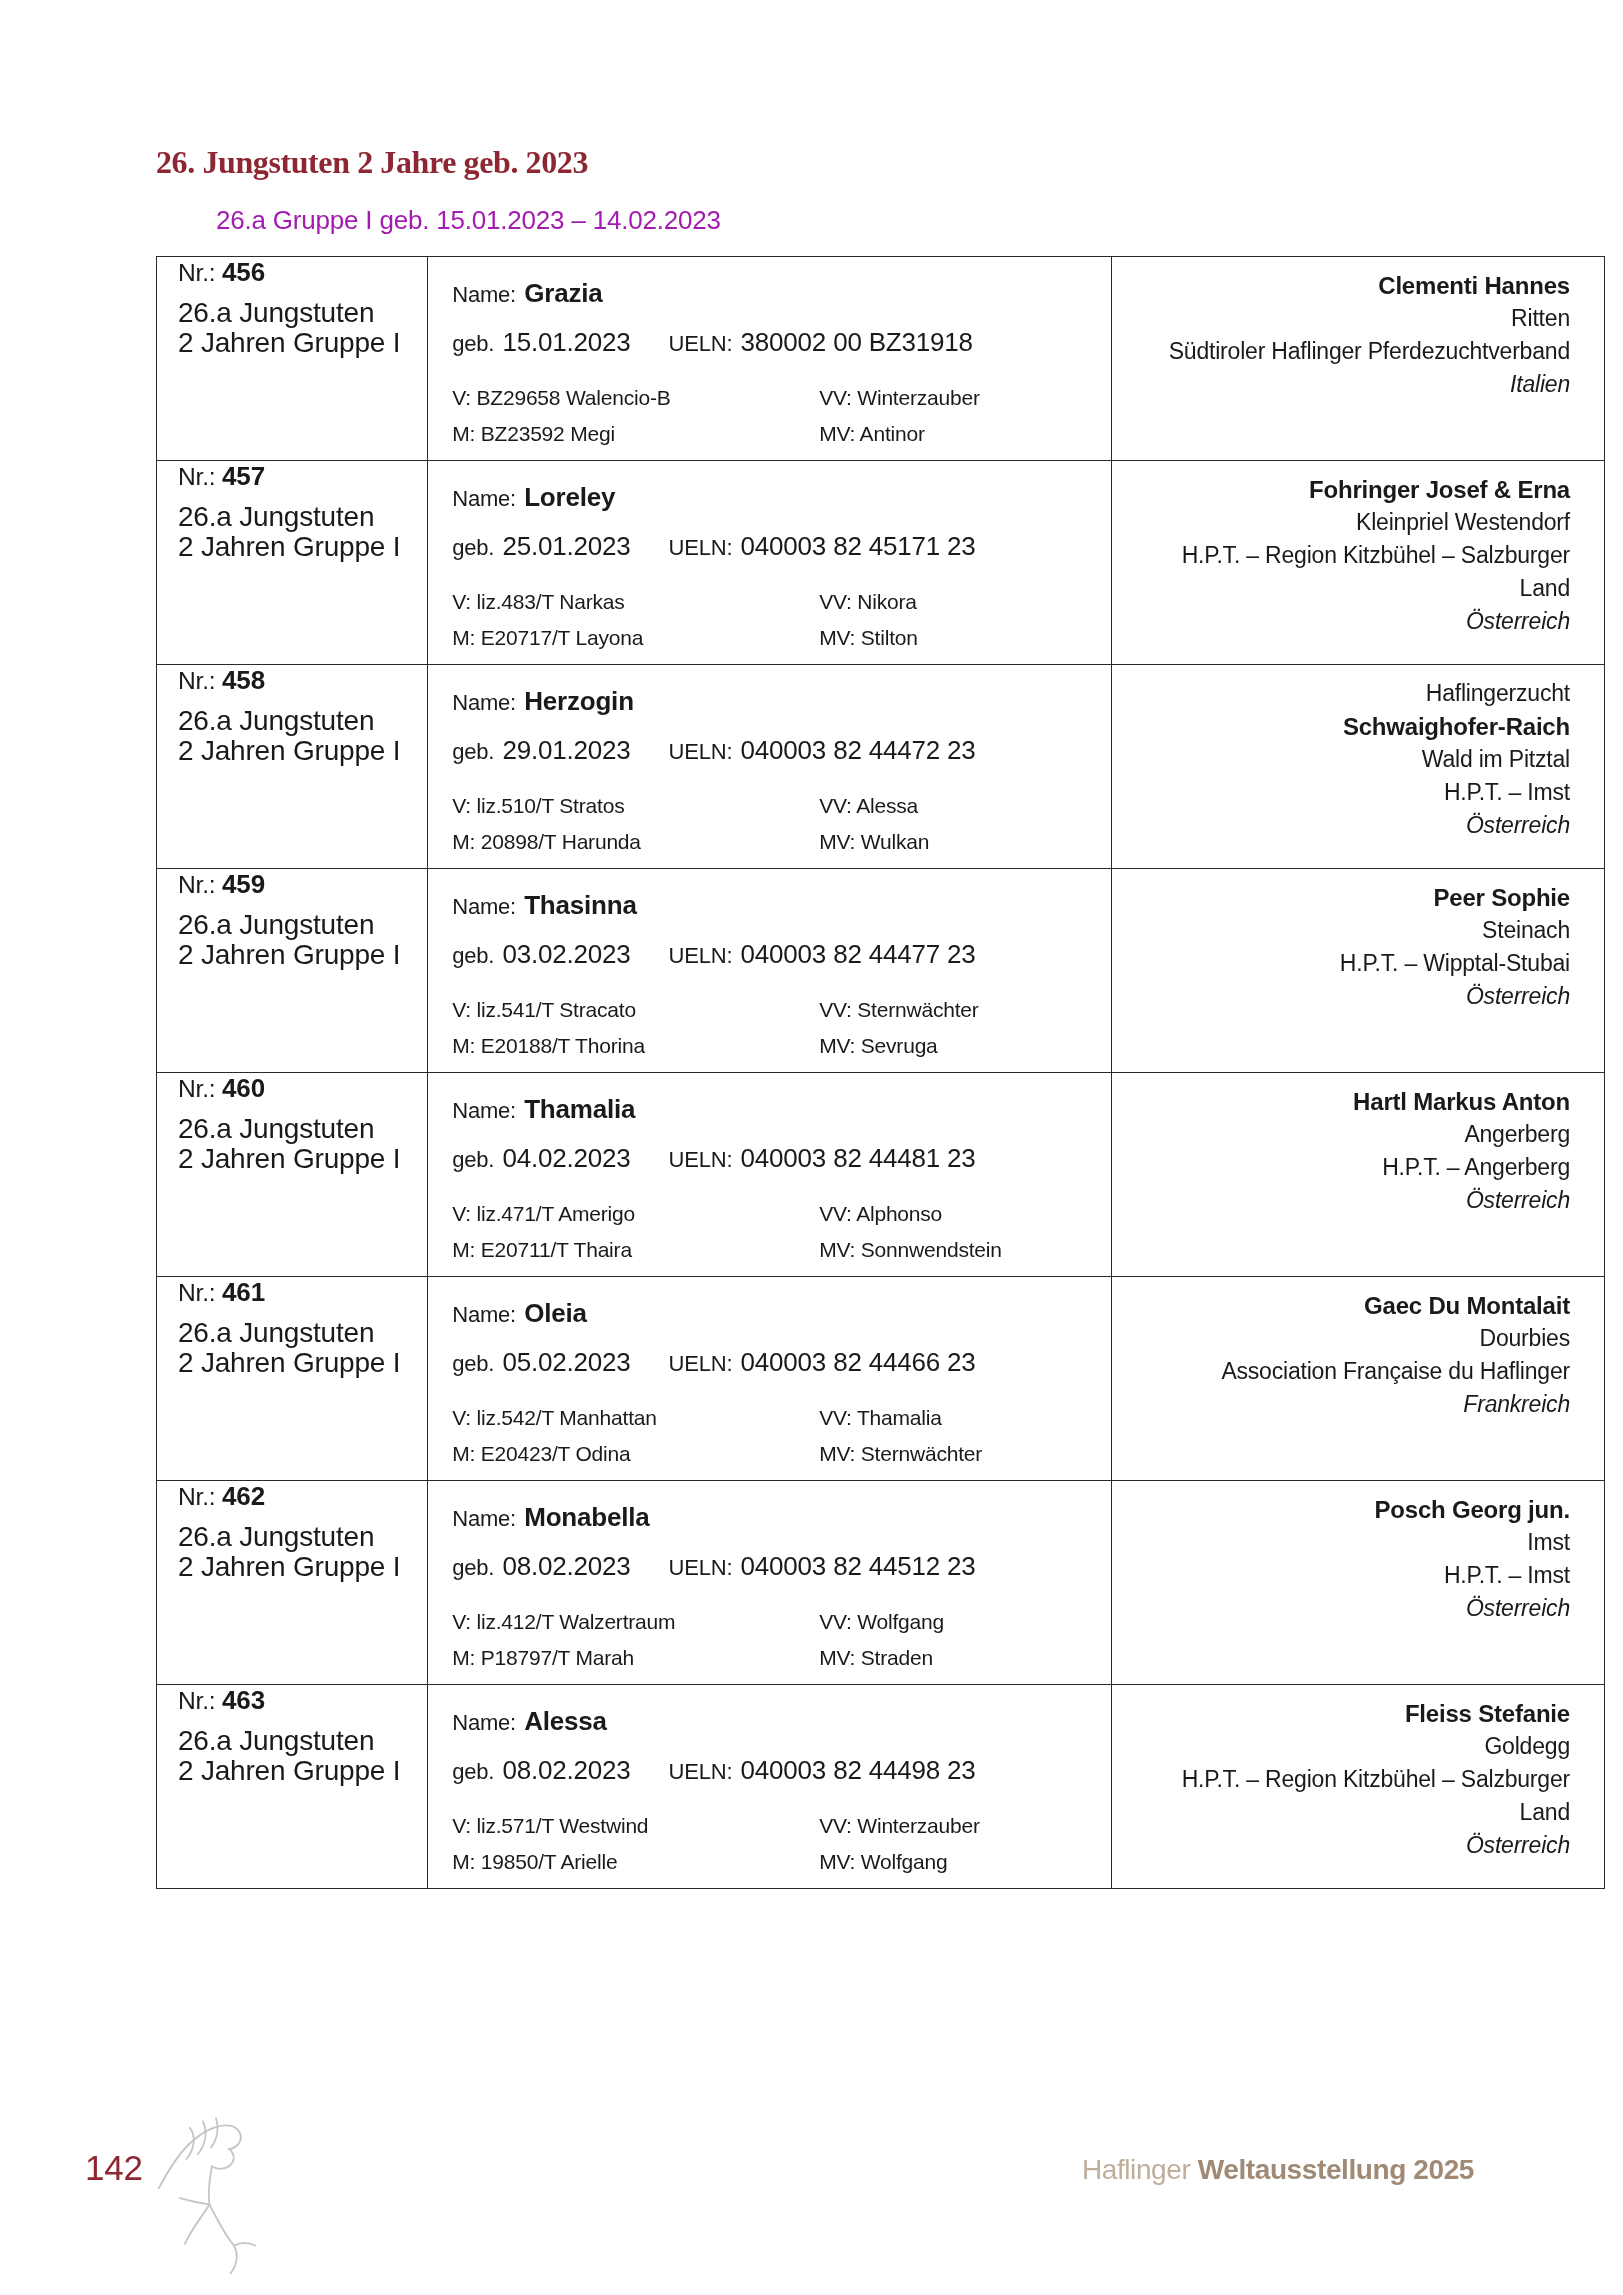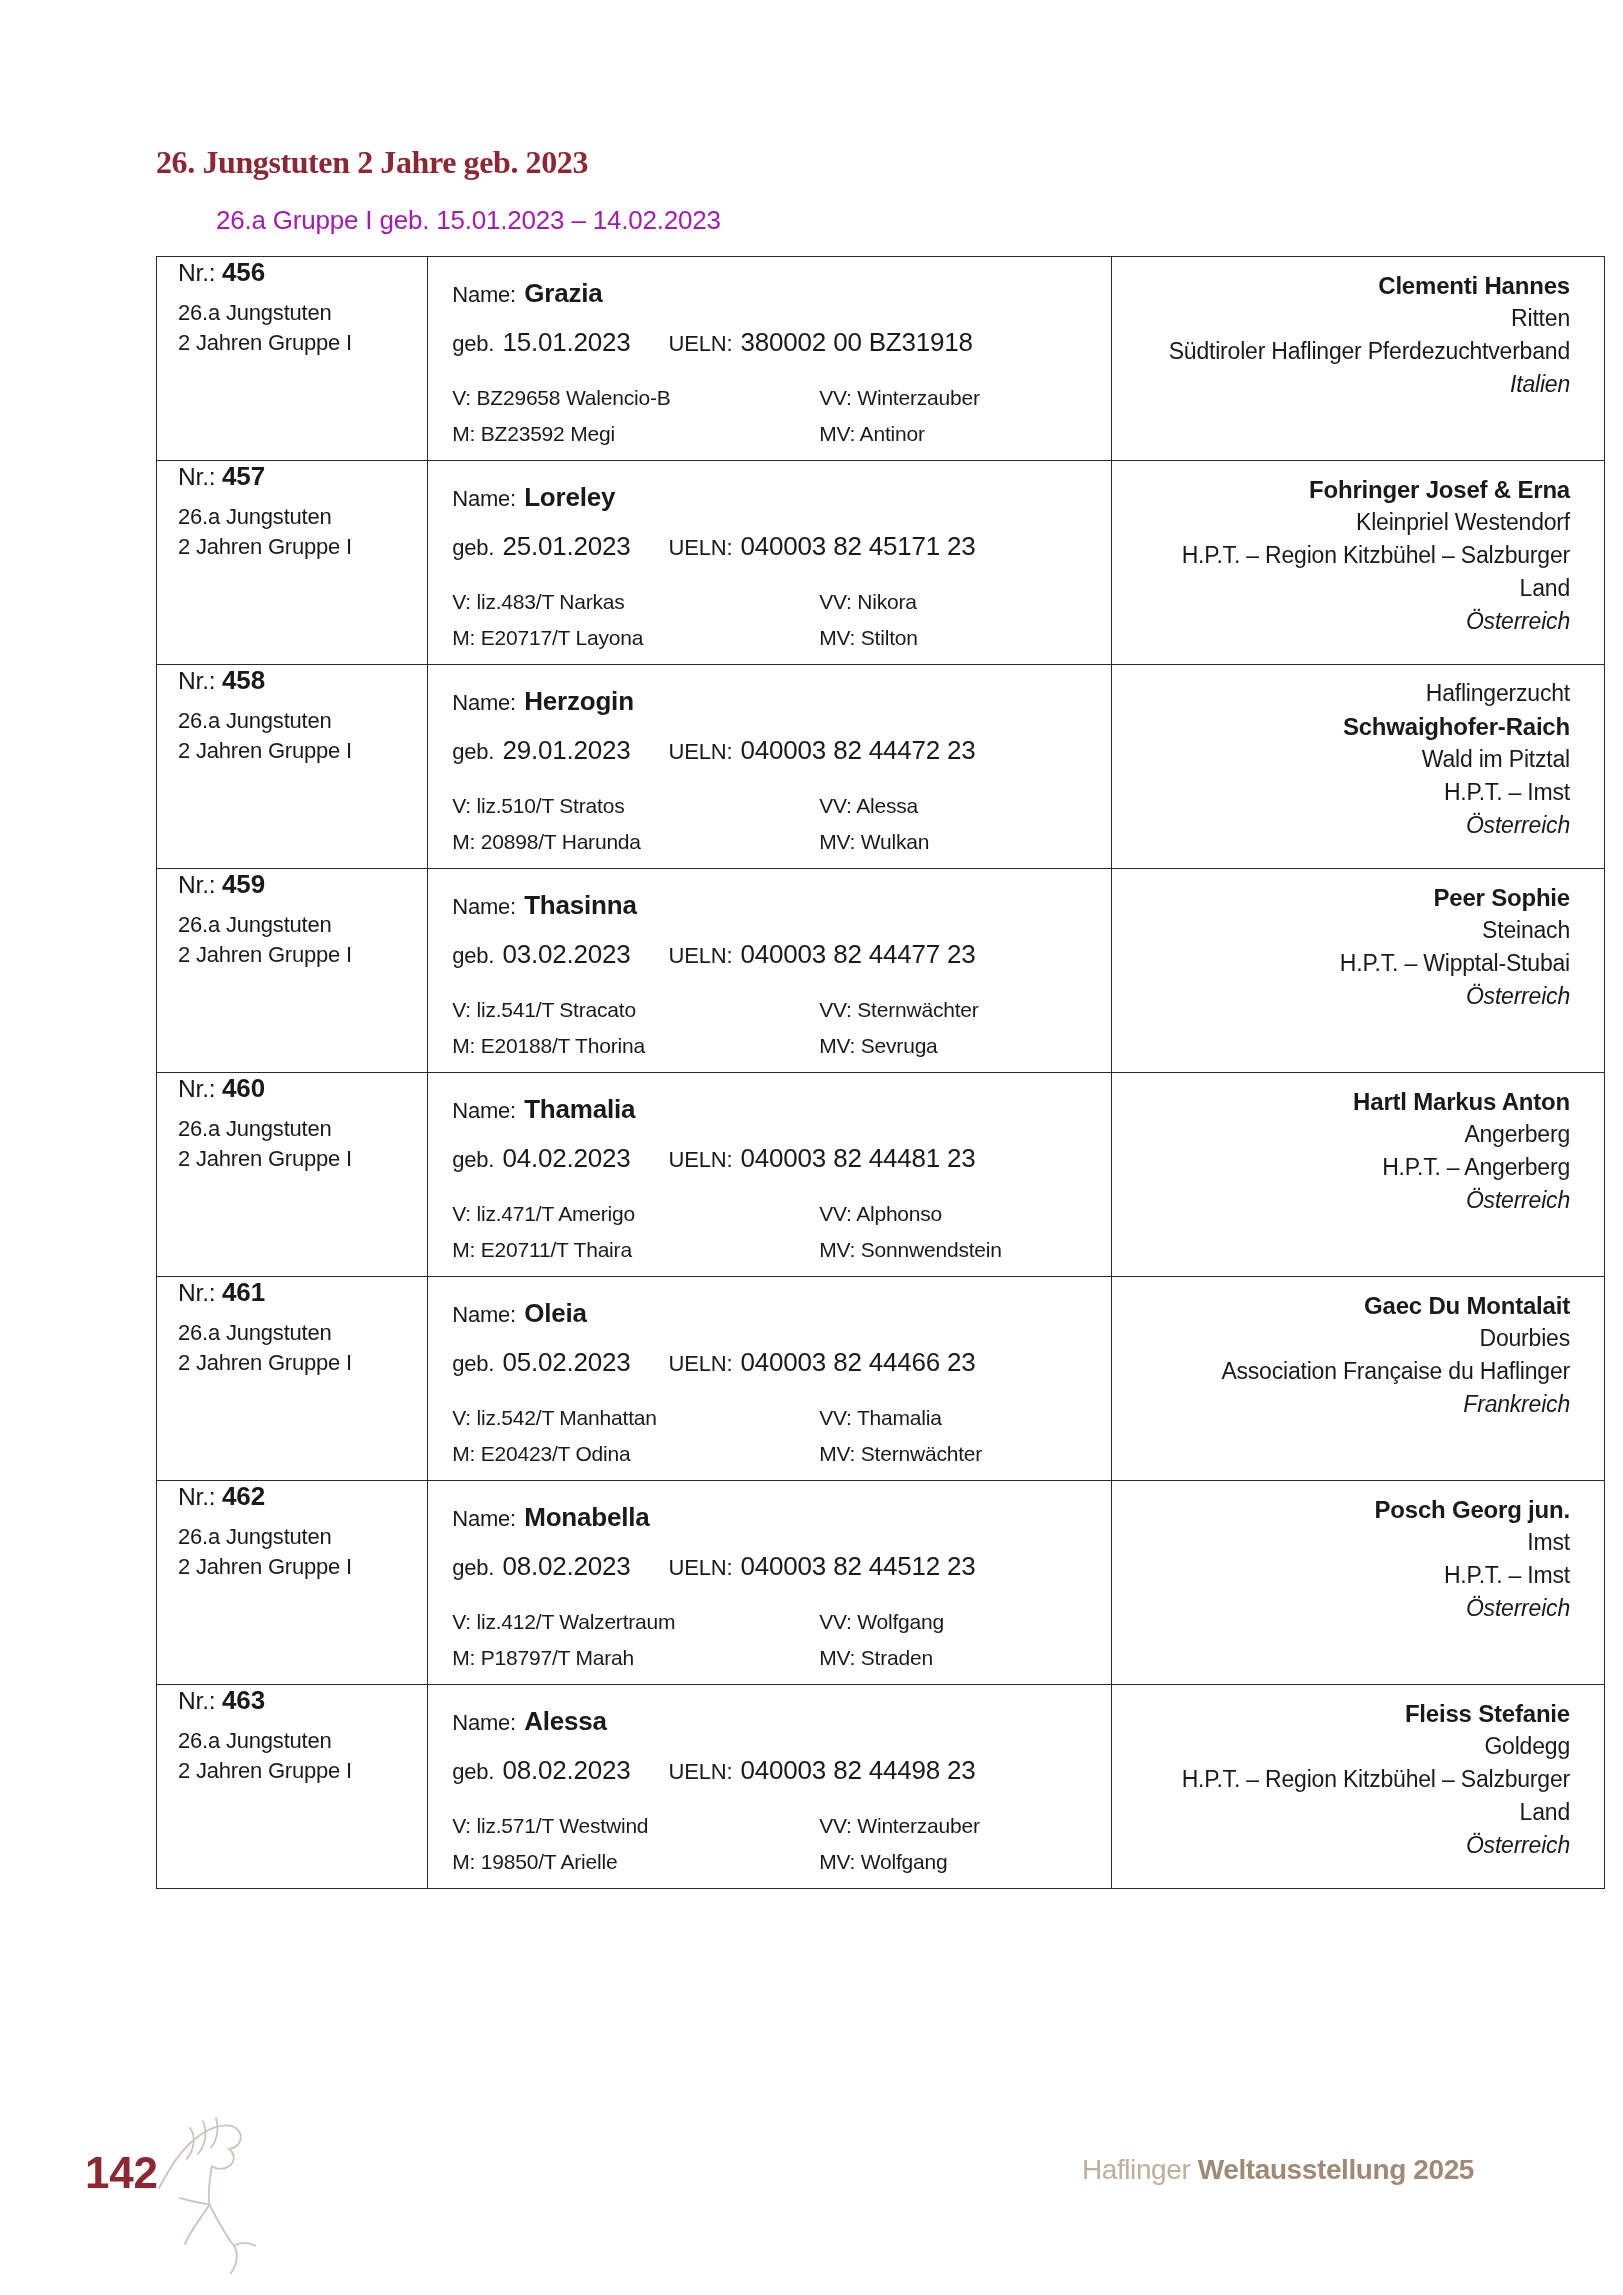--- a/index.html
+++ b/index.html
@@ -38,39 +38,39 @@
     border:1.6px solid var(--border);
     vertical-align:top;
     overflow:hidden;
   }
   td.col-nr{width:242px;height:203px;vertical-align:middle;padding:0 6.6px 0 21px;}
   td.col-horse{width:644px;padding:21px 14.8px 9.8px 24.6px;}
   td.col-owner{width:437px;padding:11.5px 34px 6.6px 21px;text-align:right;}
 
   .nr-line{font-size:24.6px;margin-bottom:9.8px;}
   .nr-num{font-weight:bold;font-size:26px;}
-  .group-line{font-size:22px;line-height:30px;}
+  .group-line{font-size:28px;line-height:30px;}
 
   .name-line{margin-bottom:18px;}
   .field-label{font-size:22px;}
   .horse-name{font-size:26px;font-weight:bold;margin-left:8.2px;}
   .geb-line{margin-bottom:28px;}
   .big-val{font-size:26px;margin-left:8.2px;}
   .ueln-label{margin-left:38px;}
   .pedigree{
     display:grid;grid-template-columns:367px 1fr;
     row-gap:12px;font-size:21px;
   }
   .col-owner{font-size:23px;line-height:33px;}
   .owner-line.bold{font-weight:bold;font-size:24px;}
   .owner-line.italic{font-style:italic;}
 
   .page-number{
     position:absolute;left:85px;top:2148px;
-    font-size:44px;font-weight:bold;color:var(--accent-red);
+    font-size:35px;font-weight:normal;color:var(--accent-red);
   }
   .horse-logo{position:absolute;left:144px;top:2113px;}
   .brand{
     position:absolute;right:149px;top:2154px;
     font-size:28px;color:var(--brand-light);letter-spacing:-0.4px;
   }
   .brand .brand-bold{font-weight:bold;color:var(--brand-bold);}
 </style>
 </head>
 <body>

